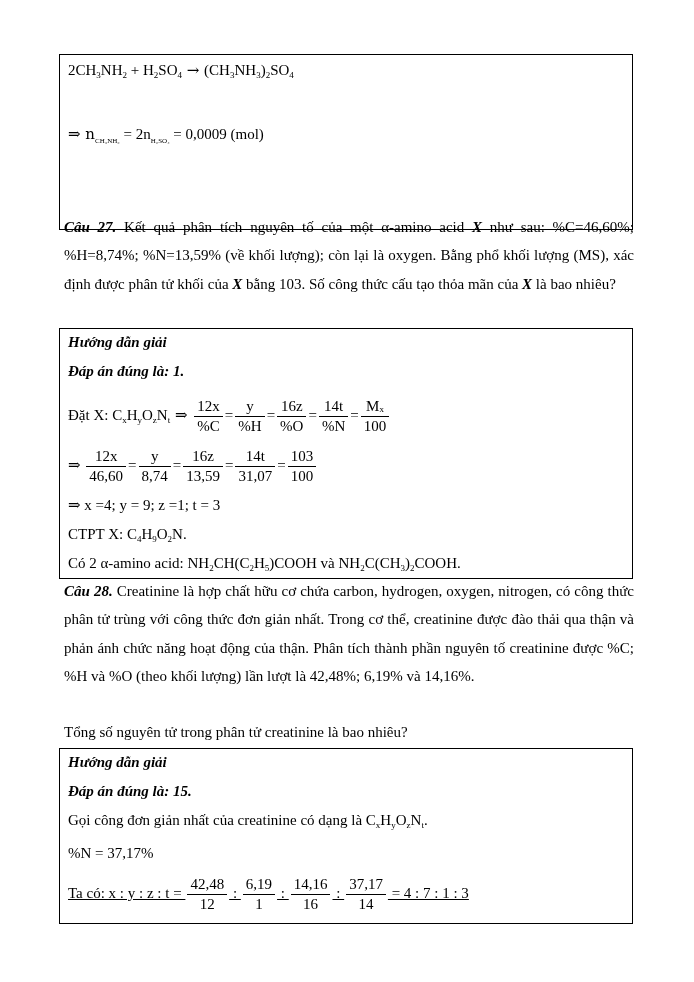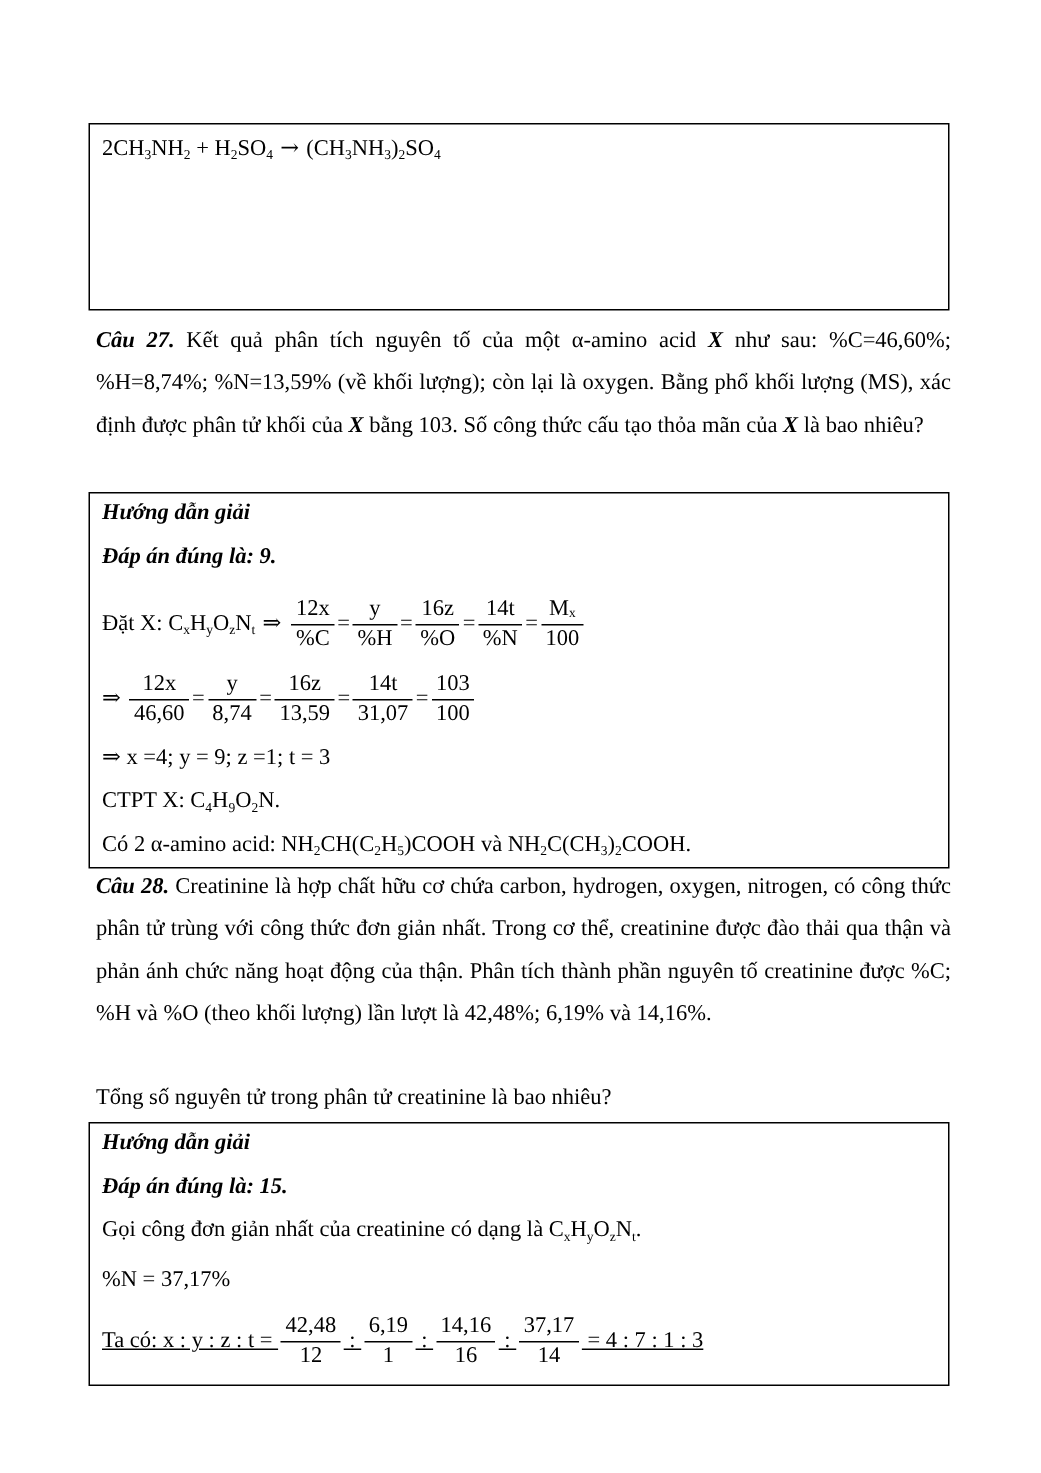--- a/index.html
+++ b/index.html
@@ -21,33 +21,36 @@
   .sub { font-size: 9px; vertical-align: -3px; }
   .sub-s { font-size: 7px; vertical-align: -4px; text-transform: uppercase; }
   .frac { display: inline-block; vertical-align: middle; text-align: center; margin: 0 2px; }
   .frac .num { display: block; border-bottom: 1px solid #000; padding: 0 3px; line-height: 19px; }
   .frac .den { display: block; padding: 0 3px; line-height: 19px; }
   .arrow { font-family: "DejaVu Serif", serif; }
 </style>
 </head>
 <body>
 
-<div class="box" style="top:82px;height:125px;padding-left:19px;">
+<div class="box" style="top:54px;height:176px;padding-left:19px;">
   <div class="line" style="top:6px;">
     <span>2CH</span><span class="sub">3</span><span>NH</span><span class="sub">2</span><span> + H</span><span class="sub">2</span><span>SO</span><span class="sub">4</span><span class="arrow"> → </span><span>(CH</span><span class="sub">3</span><span>NH</span><span class="sub">3</span><span>)</span><span class="sub">2</span><span>SO</span><span class="sub">4</span>
+  </div>
+  <div class="line" style="top:70px;">
+    <span class="arrow">⇒ n</span><span class="sub-s">CH₃NH₂</span><span> = 2n</span><span class="sub-s">H₂SO₄</span><span> = 0,0009 (mol)</span>
   </div>
 </div>
 
 <div class="para" style="top:213px;">
   <span class="b">Câu 27.</span><span> Kết quả phân tích nguyên tố của một α-amino acid </span><span class="b">X</span><span> như sau: %C=46,60%; %H=8,74%; %N=13,59% (về khối lượng); còn lại là oxygen. Bằng phổ khối lượng (MS), xác định được phân tử khối của </span><span class="b">X</span><span> bằng 103. Số công thức cấu tạo thỏa mãn của </span><span class="b">X</span><span> là bao nhiêu?</span>
 </div>
 
 <div class="box" style="top:328px;height:251px;">
   <div class="line b" style="top:4px;">Hướng dẫn giải</div>
-  <div class="line b" style="top:33px;">Đáp án đúng là: 9.</div>
+  <div class="line b" style="top:33px;">Đáp án đúng là: 1.</div>
   <div class="line" style="top:68px;">
     <span>Đặt X: C</span><span class="sub">x</span><span>H</span><span class="sub">y</span><span>O</span><span class="sub">z</span><span>N</span><span class="sub">t</span><span class="arrow"> ⇒ </span>
     <span class="frac"><span class="num">12x</span><span class="den">%C</span></span>=<span class="frac"><span class="num">y</span><span class="den">%H</span></span>=<span class="frac"><span class="num">16z</span><span class="den">%O</span></span>=<span class="frac"><span class="num">14t</span><span class="den">%N</span></span>=<span class="frac"><span class="num">Mₓ</span><span class="den">100</span></span>
   </div>
   <div class="line" style="top:118px;">
     <span class="arrow">⇒</span>
     <span class="frac"><span class="num">12x</span><span class="den">46,60</span></span>=<span class="frac"><span class="num">y</span><span class="den">8,74</span></span>=<span class="frac"><span class="num">16z</span><span class="den">13,59</span></span>=<span class="frac"><span class="num">14t</span><span class="den">31,07</span></span>=<span class="frac"><span class="num">103</span><span class="den">100</span></span>
   </div>
   <div class="line" style="top:167px;">⇒ x =4; y = 9; z =1; t = 3</div>
   <div class="line" style="top:196px;font-family:Liberation Serif, serif;">

